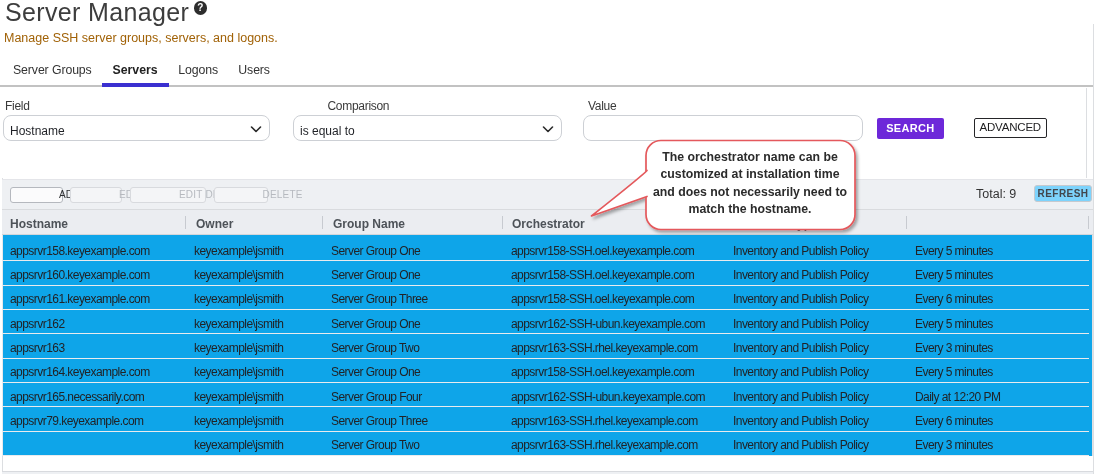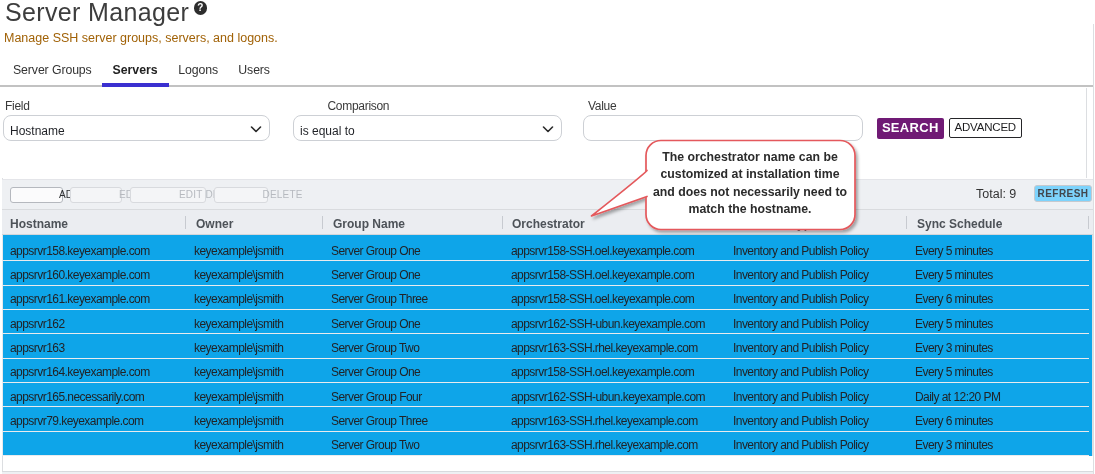--- a/index.html
+++ b/index.html
@@ -33,23 +33,23 @@
   .fbox { height:26px; border:1px solid #cdd0d5; border-radius:8px; background:#fff;
     font-size:12px; color:#1f2126; line-height:30px; padding-left:6px; }
   #lblField { left:5px;    top:100.3px; }
   #lblComp  { left:295.5px;  top:100.3px;padding-left:32px; }
   #lblValue { left:588px;top:100.3px; }
   #selField { left:3px;   top:115px; width:267px; }
   #selComp  { left:293px; top:115px; width:269px; }
   #inpValue { left:583px; top:115px; width:280px; }
   .chev { position:absolute; right:7px; top:10px; width:12px; height:7px; }
 
-  #btnSearch { left:877px; top:117.5px; width:66.5px; height:21px; background:#701a75; color:#fff;
-    font-size:13px; font-weight:bold; text-align:center; line-height:20.5px; border-radius:2px; letter-spacing:0.3px; }
-  #btnAdv { left:949px; top:117.5px; width:72.5px; height:20.5px; background:#fff; color:#1d1d1f;
+  #btnSearch { left:877px; top:117.5px; width:66.5px; height:21px; background:#6d28d9; color:#fff;
+    font-size:11px; font-weight:bold; text-align:center; line-height:20.5px; border-radius:2px; letter-spacing:0.3px; }
+  #btnAdv { left:974px; top:117.5px; width:72.5px; height:20.5px; background:#fff; color:#1d1d1f;
     border:1.5px solid #252528; font-size:11.5px; text-align:center; line-height:17px; border-radius:2px; letter-spacing:-0.2px; }
 
   
   #toolbar { left:2px; top:178.5px; width:1091px; height:30px; background:#eef0f3; border-top:1px solid #e4e5e9; }
   .tbtn { position:absolute; top:7px; height:16.5px; border-radius:3px; font-size:10px; letter-spacing:0.2px;
      text-align:right; line-height:14.5px; font-weight:normal; white-space:nowrap;padding-left:48px; }
   .tbtn.on  { border:1px solid #b5b8be; background:#fbfbfc; color:#2c2e31; }
   .tbtn.off { border:1px solid #d8dade; background:#f4f5f7; color:#b6b9bf; }
   #bAdd   { left:8px;     width:53px; }
   #bEdit  { left:68px;    width:52px; }
@@ -125,21 +125,20 @@
     <div id="total">Total: 9</div>
     <div id="bRefresh">REFRESH</div>
   </div>
 
   <div class="abs" id="thead">
     <div class="th c1">Hostname</div>
     <div class="th c2">Owner</div>
     <div class="th c3">Group Name</div>
     <div class="th c4">Orchestrator</div>
     <div class="th c5">Schedule Type</div>
-    <div class="th c6">Sync Schedule</div>
     <div class="sep" style="left:183px"></div>
     <div class="sep" style="left:320px"></div>
     <div class="sep" style="left:500px"></div>
     <div class="sep" style="left:722px"></div>
     <div class="sep" style="left:904px"></div>
     <div class="sep" style="left:1085.5px"></div>
   </div>
 
   <div class="abs" id="rows">
   <div class="row row1">

